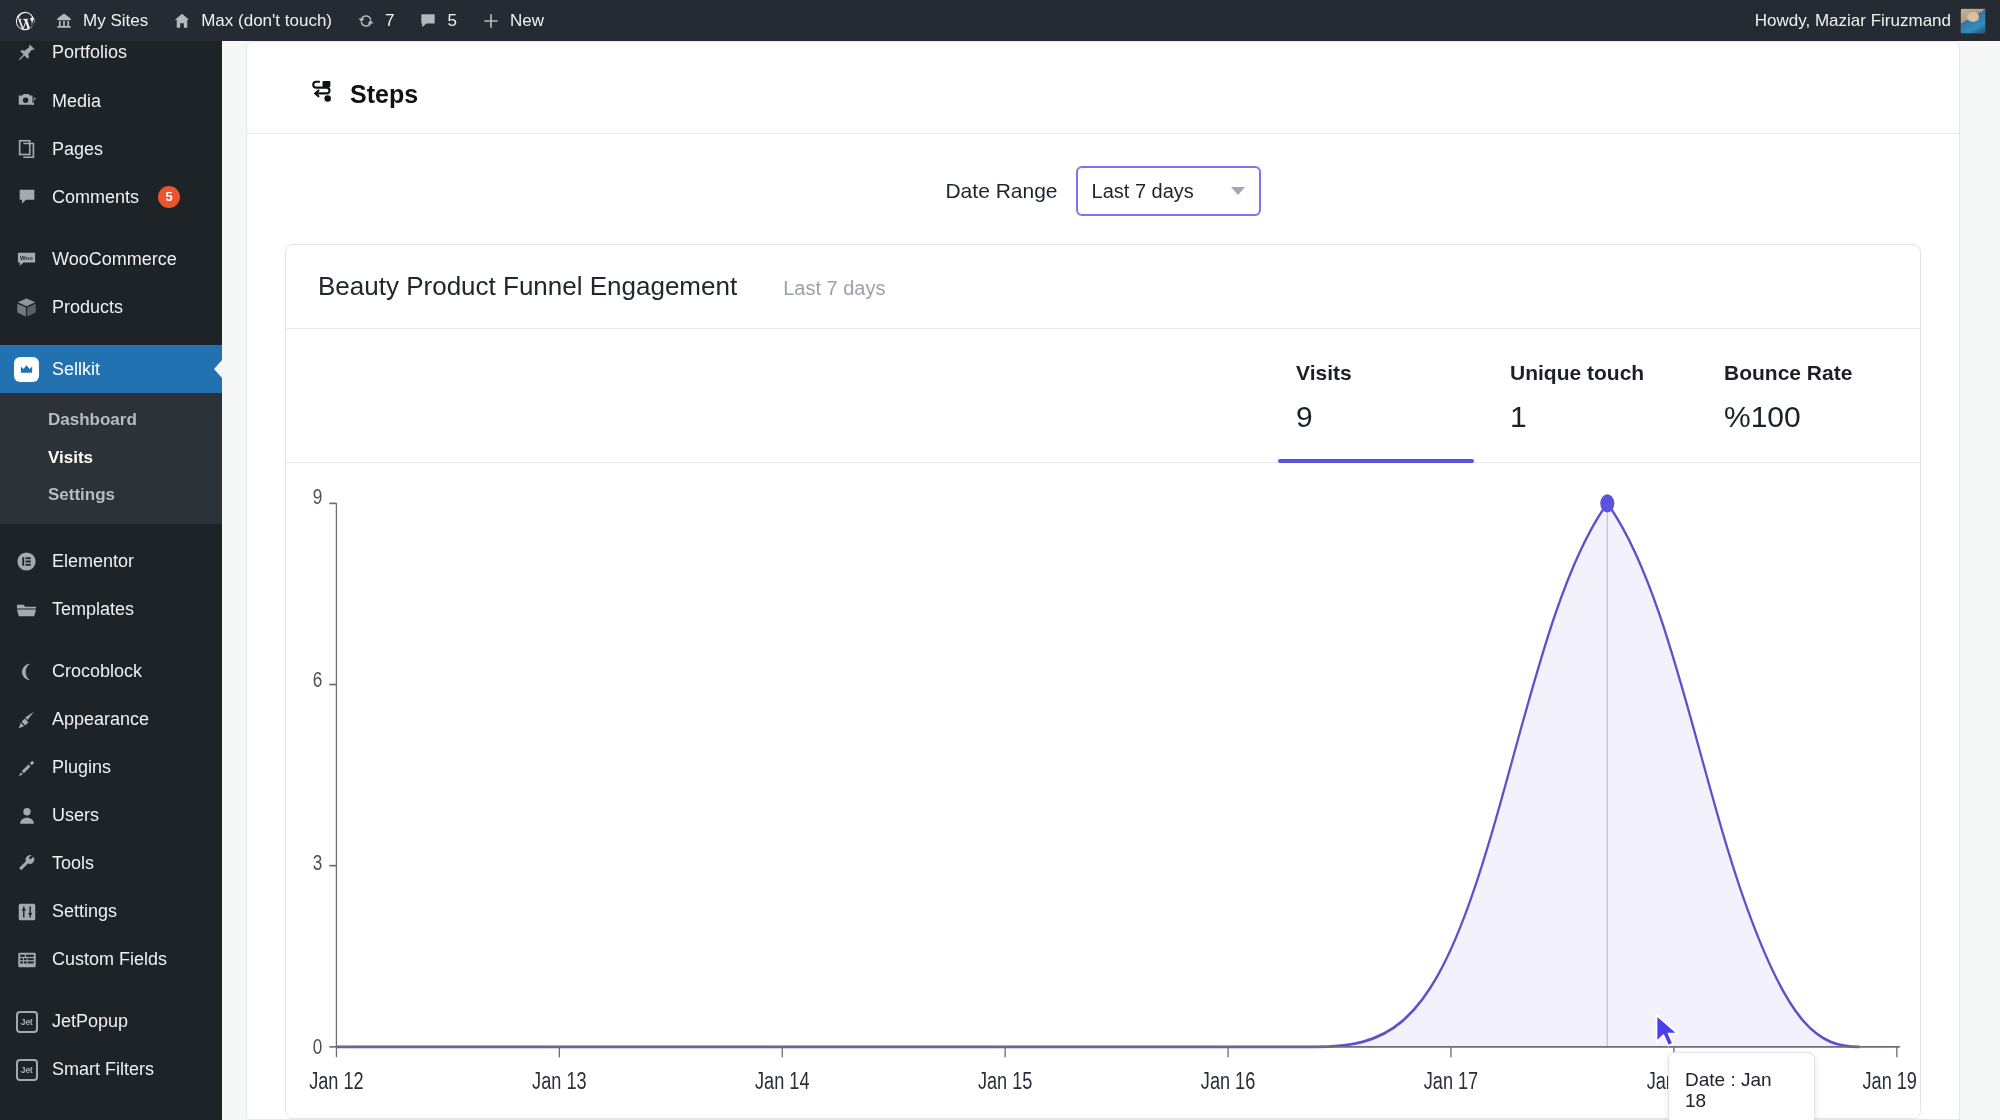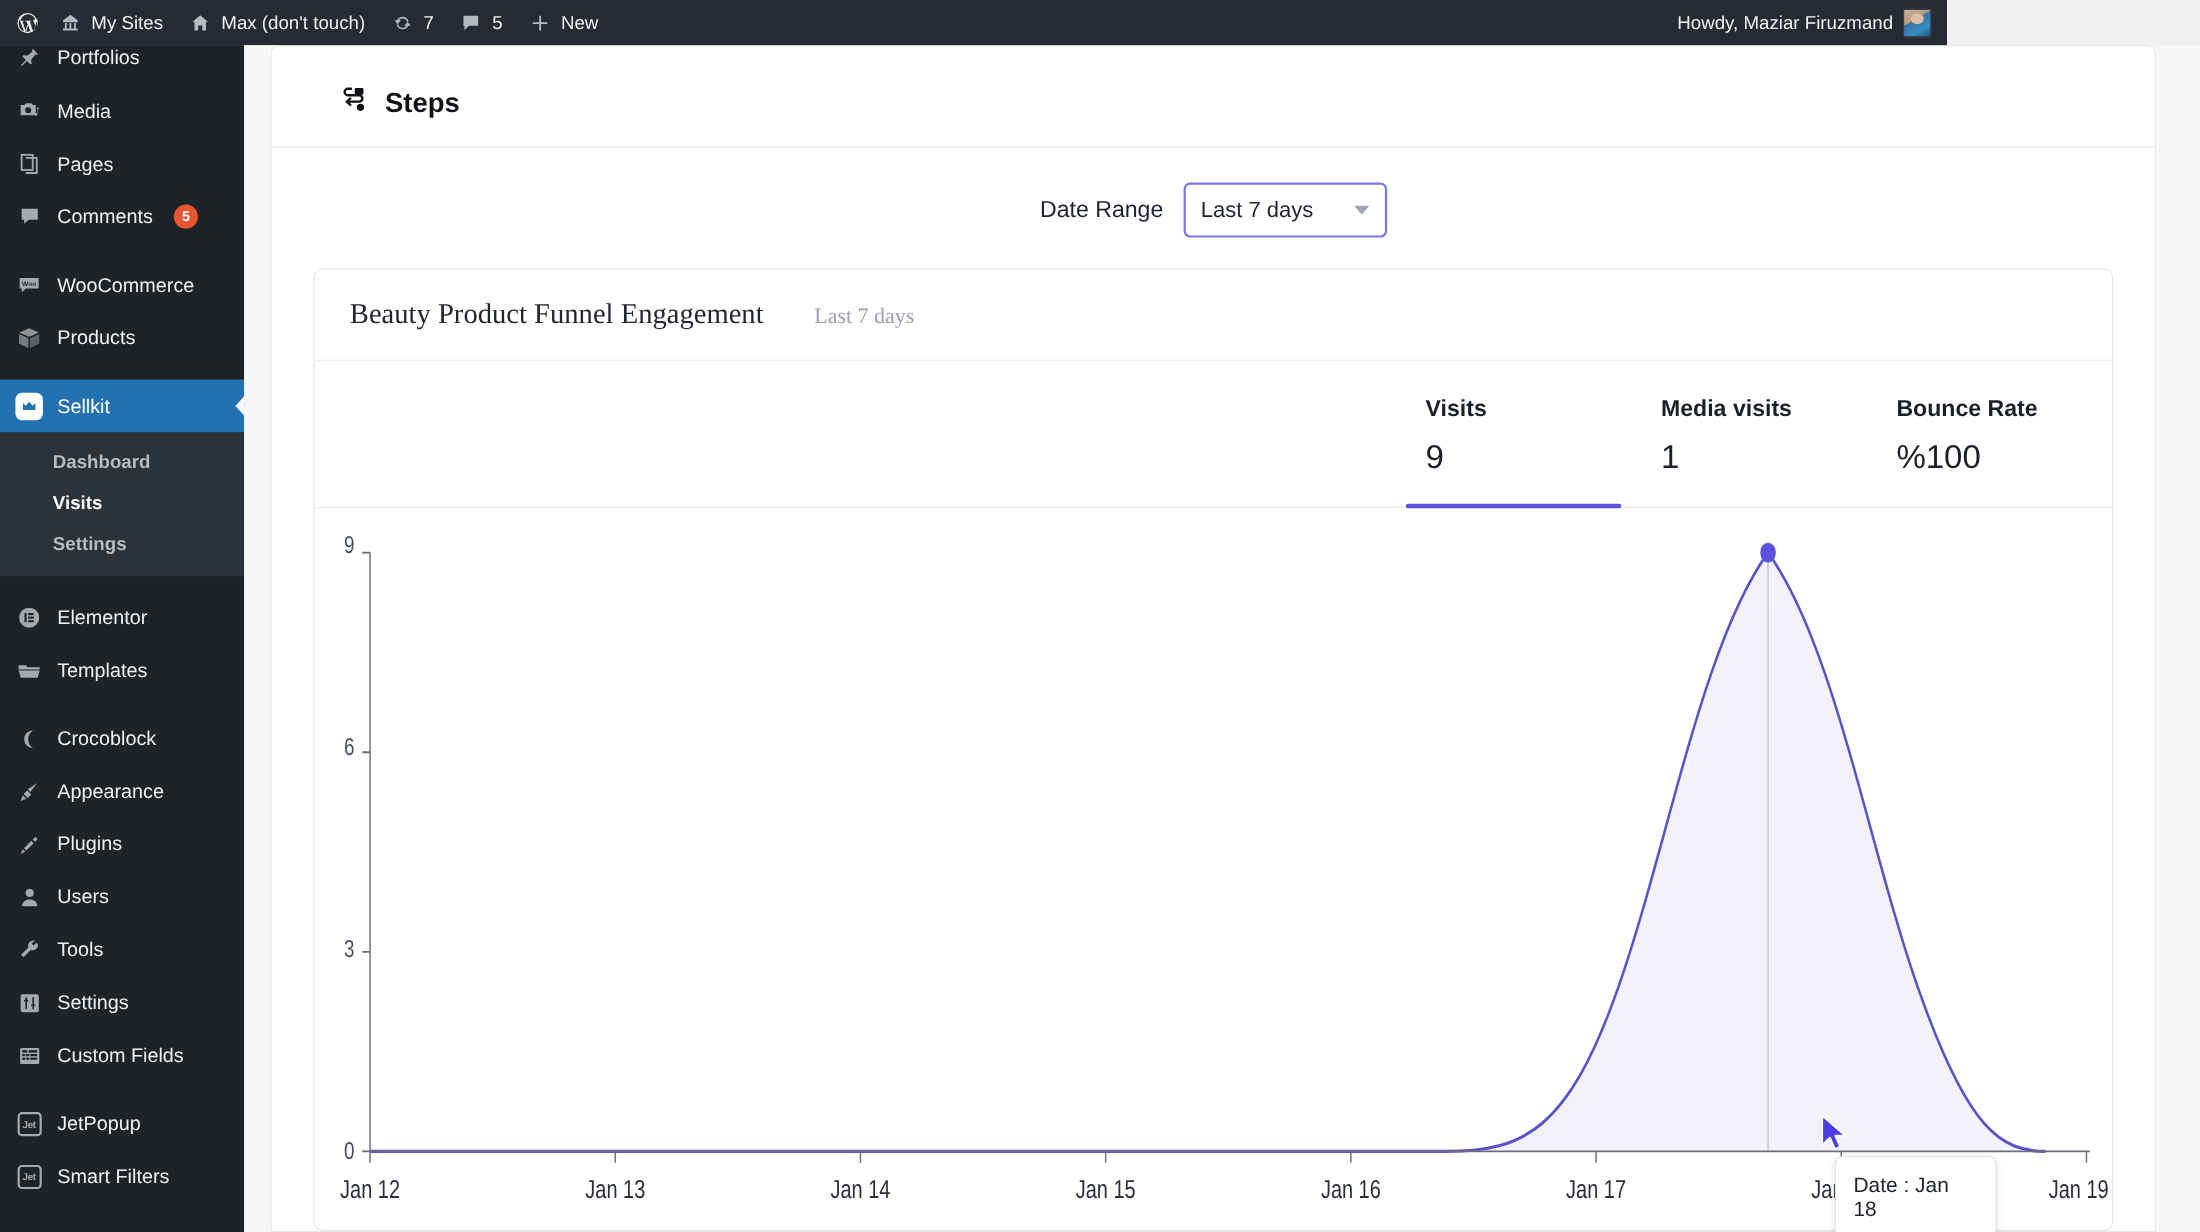--- a/index.html
+++ b/index.html
@@ -10,21 +10,21 @@
     overflow: hidden;
     background: #f0f0f1;
     font-family: "Liberation Sans", sans-serif;
     -webkit-font-smoothing: antialiased;
   }
 
   
   #adminbar {
     position: absolute;
     top: 0; left: 0;
-    width: 1770px;
+    width: 2000px;
     height: 41px;
     background: #262b33;
     color: #f0f0f1;
     display: flex;
     align-items: center;
     font-size: 17px;
     z-index: 50;
   }
   .ab-group { display: flex; align-items: center; }
   .ab-item {
@@ -264,21 +264,20 @@
     flex-direction: column;
     min-height: 0;
   }
   .card-head {
     display: flex;
     align-items: baseline;
     gap: 46px;
     padding: 26px 32px;
     border-bottom: 1px solid #e8eaee;
     flex: 0 0 auto;
-    font-family: Liberation Serif, serif;
   }
   .card-title { font-size: 26px; color: #22262f; font-weight: 400; }
   .card-sub { font-size: 20px; color: #9ba0ab; }
 
   .stats {
     display: flex;
     align-items: flex-start;
     padding: 32px 0 0 0;
     border-bottom: 1px solid #e8eaee;
     flex: 0 0 auto;
@@ -650,21 +649,21 @@
 
         <div class="stats">
           <div class="stat selected">
             <div class="stat-inner">
               <div class="stat-label">Visits</div>
               <div class="stat-value">9</div>
             </div>
           </div>
           <div class="stat">
             <div class="stat-inner">
-              <div class="stat-label">Media visits</div>
+              <div class="stat-label">Unique touch</div>
               <div class="stat-value">1</div>
             </div>
           </div>
           <div class="stat">
             <div class="stat-inner">
               <div class="stat-label">Bounce Rate</div>
               <div class="stat-value">%100</div>
             </div>
           </div>
         </div>

